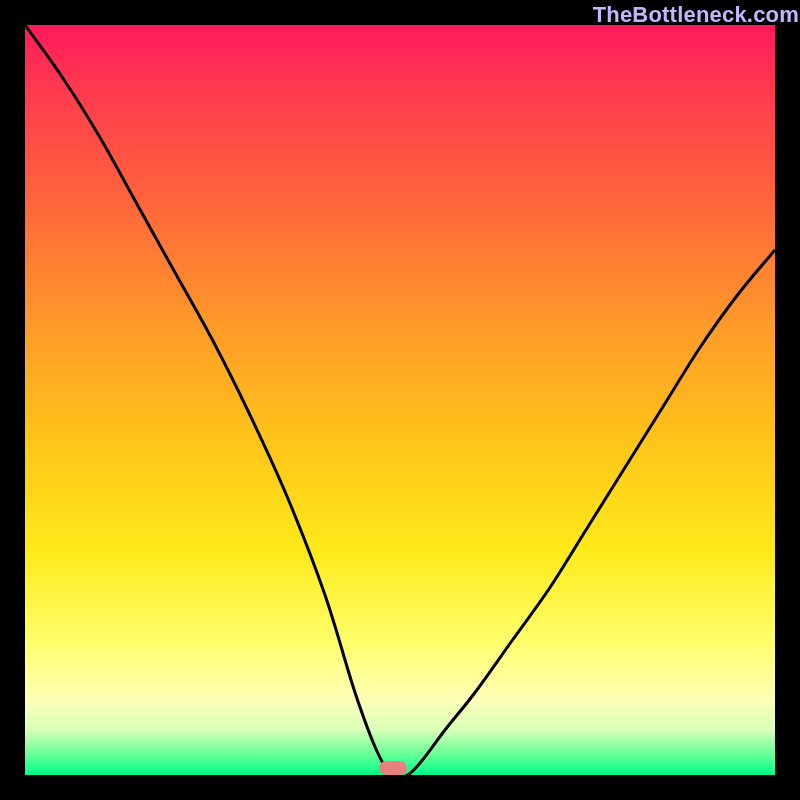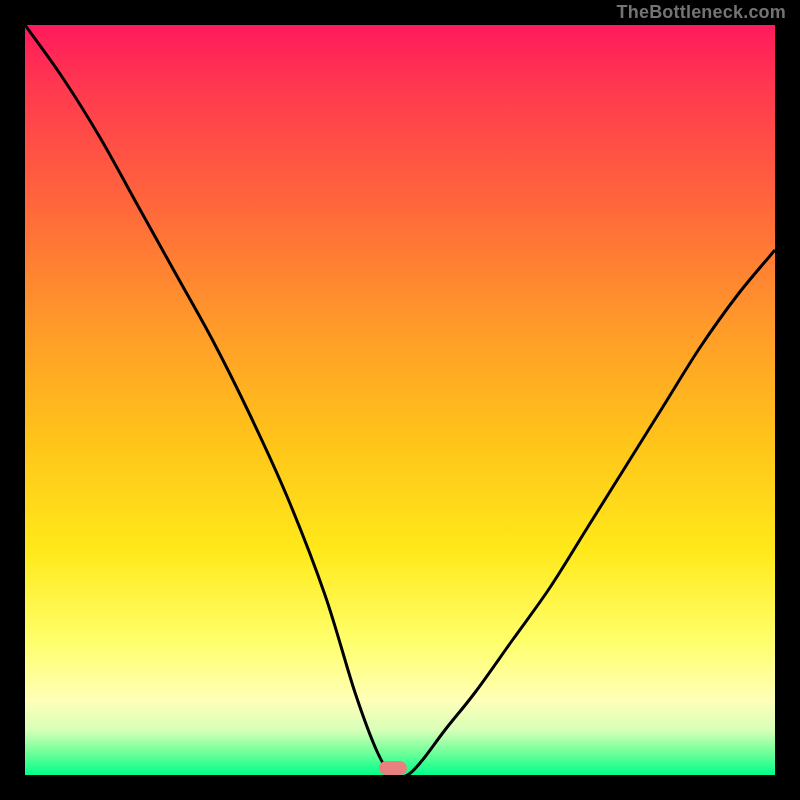--- a/index.html
+++ b/index.html
@@ -51,25 +51,25 @@
     position: absolute;
     width: 28px;
     height: 14px;
     border-radius: 7px;
     background: #e98080;
     transform: translate(-50%, -50%);
   }
   .watermark {
     position: absolute;
     top: 2px;
-    right: 14px;
+    right: 1px;
     font-family: Arial, Helvetica, sans-serif;
-    font-size: 18px;
+    font-size: 22px;
     font-weight: 600;
-    color: #737373;
+    color: #c4b5fd;
     letter-spacing: 0.2px;
     user-select: none;
   }
 </style>
 </head>
 <body>
 
 <div class="watermark">TheBottleneck.com</div>
 
 <div class="frame">

